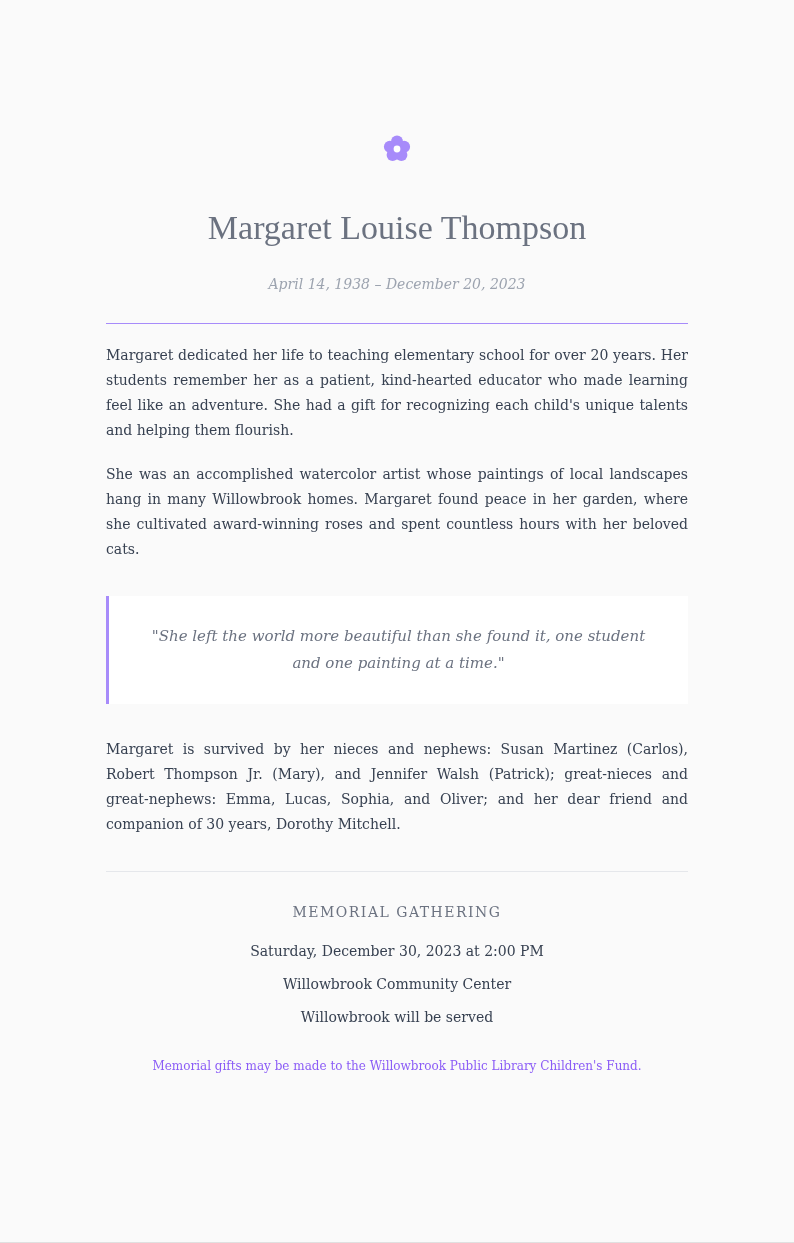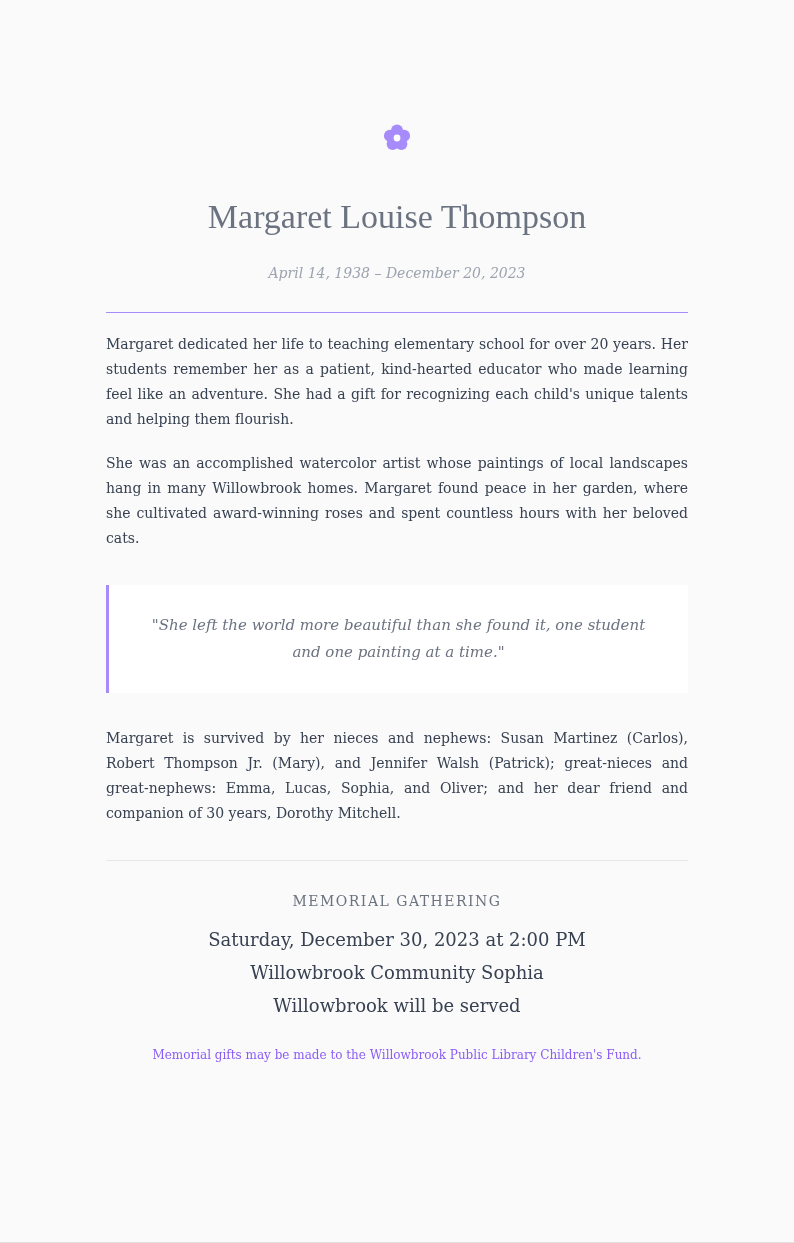--- a/index.html
+++ b/index.html
@@ -7,21 +7,21 @@
     width: 794px;
     height: 1243px;
     background: #fafafa;
     font-family: "DejaVu Serif", "Liberation Serif", serif;
     color: #374151;
     position: relative;
     overflow: hidden;
   }
   .page {
     width: 582px;
-    margin: 5px auto;
+    margin: 16px auto;
     padding-top: 118px;
   }
   .flower {
     text-align: center;
     height: 36px;
   }
   .flower svg { width: 30px; height: 30px; }
   .title {
     text-align: center;
     font-family: "Liberation Serif", "DejaVu Serif", serif;
@@ -75,21 +75,21 @@
     margin-top: 30px;
   }
   .gathering-title {
     font-size: 14px;
     font-weight: normal;
     letter-spacing: 1.5px;
     color: #6b7280;
     line-height: 20px;
   }
   .gathering-line {
-    font-size: 18px;
+    font-size: 14px;
     color: #374151;
     line-height: 20px;
     margin-top: 13px;
   }
   .gathering-line.first { margin-top: 19px; }
   .gifts {
     text-align: center;
     font-size: 12px;
     color: #8b5cf6;
     margin-top: 30px;
@@ -133,20 +133,20 @@
     <span>"She left the world more beautiful than she found it, one student and one painting at a time."</span>
   </blockquote>
 
   <p class="body-text p4">Margaret is survived by her nieces and nephews: Susan Martinez (Carlos), Robert Thompson Jr. (Mary), and Jennifer Walsh (Patrick); great-nieces and great-nephews: Emma, Lucas, Sophia, and Oliver; and her dear friend and companion of 30 years, Dorothy Mitchell.</p>
 
   <hr class="divider-bottom">
 
   <div class="gathering">
     <div class="gathering-title">MEMORIAL GATHERING</div>
     <div class="gathering-line first">Saturday, December 30, 2023 at 2:00 PM</div>
-    <div class="gathering-line">Willowbrook Community Sophia</div>
+    <div class="gathering-line">Willowbrook Community Center</div>
     <div class="gathering-line">Willowbrook will be served</div>
   </div>
 
   <div class="gifts">Memorial gifts may be made to the Willowbrook Public Library Children's Fund.</div>
 </div>
 
 <div class="bottom-rule"></div>
 
 </body></html>

